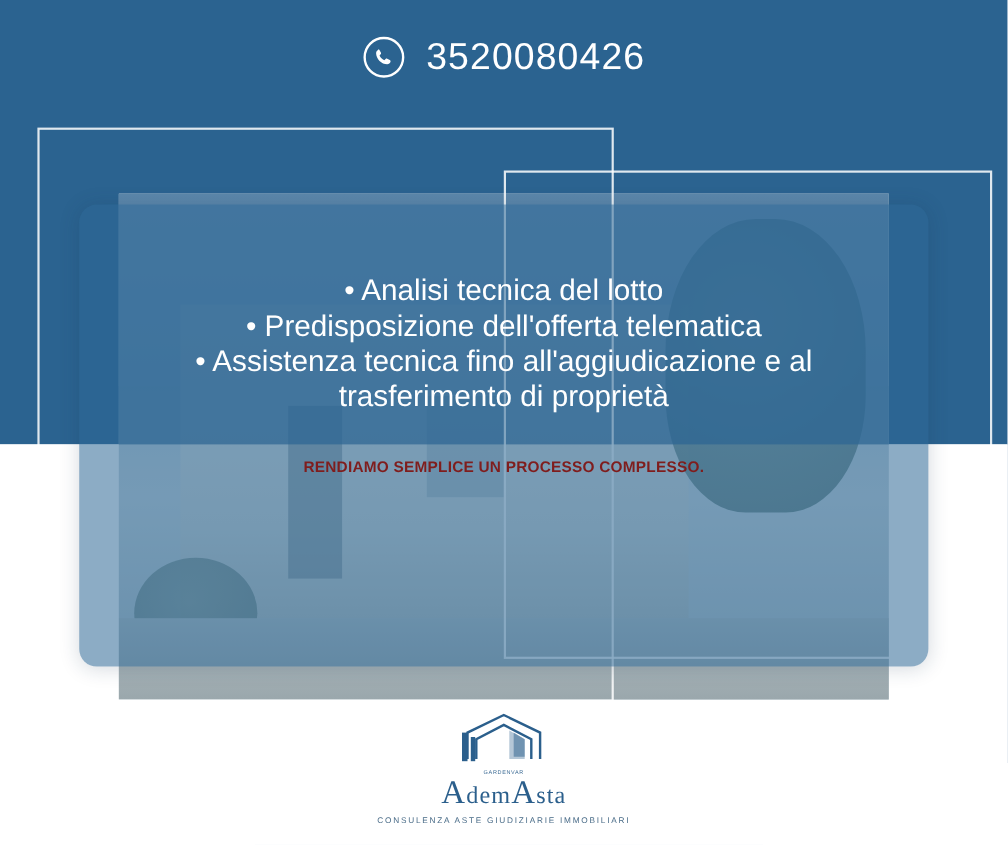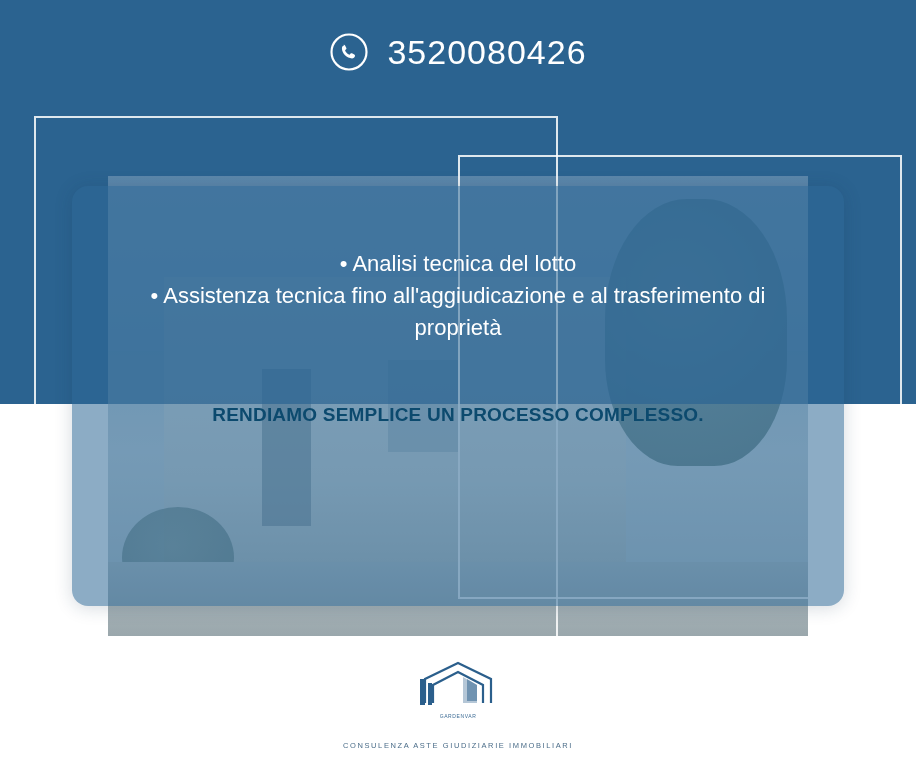--- a/index.html
+++ b/index.html
@@ -182,32 +182,32 @@
   }
   .bullets {
     list-style: none;
     margin: 0;
     padding: 0;
     width: 100%;
     text-align: center;
   }
   .bullets li {
     color: #ffffff;
-    font-size: 22px;
+    font-size: 27px;
     line-height: 32px;
     font-weight: 400;
     padding: 0 70px;
   }
   .bullets li::before {
     content: "• ";
   }
   .tagline {
-    margin-top: 60px;
-    color: #0c4a6e;
-    font-size: 19px;
+    margin-top: 40px;
+    color: #7f1d1d;
+    font-size: 14px;
     font-weight: bold;
     letter-spacing: .2px;
     text-align: center;
   }
   
   .logo-wrap {
     position: absolute;
     left: 0;
     bottom: 18px;
     width: 916px;
@@ -227,21 +227,21 @@
     letter-spacing: 1px;
     margin-top: -4px;
   }
   .logo-name .small {
     font-size: 22px;
   }
   .logo-sub {
     color: #4a6c88;
     font-size: 7.5px;
     letter-spacing: 1.6px;
-    margin-top: 20px;
+    margin-top: 3px;
   }
   .logo-tiny {
     position: absolute;
     left: 50%;
     transform: translateX(-50%);
     bottom: 2px;
     font-size: 5px;
     color: #3d6c95;
     letter-spacing: .6px;
   }
@@ -275,20 +275,21 @@
         <path d="M17.5 15.5c.7-.2 1.4 0 1.8.8l1.5 2.8c.3.6.2 1.2-.3 1.7l-.9.9c-.3.3-.3.6-.1 1 .9 1.8 2.6 3.5 4.5 4.4.4.2.8.1 1-.2l.9-1c.4-.5 1.1-.6 1.7-.3l2.8 1.5c.7.4 1 1.1.8 1.8-.4 1.6-1.9 2.8-3.6 2.8-6.1 0-12.1-6-12.1-12.1 0-1.7 1.2-3.2 2.8-3.6z" fill="#ffffff"></path>
       </svg>
     </span>
     <span class="phone-number">3520080426</span>
   </div>
 
   <div class="card">
     <div class="card-inner">
       <ul class="bullets">
         <li>Analisi tecnica del lotto</li>
+        <li>Predisposizione dell'offerta telematica</li>
         <li>Assistenza tecnica fino all'aggiudicazione e al trasferimento di proprietà</li>
       </ul>
       <div class="tagline">RENDIAMO SEMPLICE UN PROCESSO COMPLESSO.</div>
     </div>
   </div>
 
   <div class="logo-wrap">
     <div class="logo-mark">
       <svg viewBox="0 0 190 62" width="190" height="62" xmlns="http://www.w3.org/2000/svg">
         <g stroke="#2b5f8c" fill="none" stroke-width="2.2">
@@ -297,16 +298,19 @@
         </g>
         <g fill="#2b5f8c">
           <rect x="57" y="20" width="5" height="26"></rect>
           <rect x="65" y="24" width="4" height="22"></rect>
           <path d="M100 18 l14 8 v18 h-14 z" opacity=".35"></path>
           <path d="M104 20 l10 6 v16 h-10 z" opacity=".5"></path>
         </g>
       </svg>
       <div class="logo-tiny">GARDENVAR</div>
     </div>
+    <div class="logo-name">
+      <span>A</span><span class="small">dem</span><span>A</span><span class="small">sta</span>
+    </div>
     <div class="logo-sub">CONSULENZA ASTE GIUDIZIARIE IMMOBILIARI</div>
   </div>
 
 </div>
 
 </body></html>

